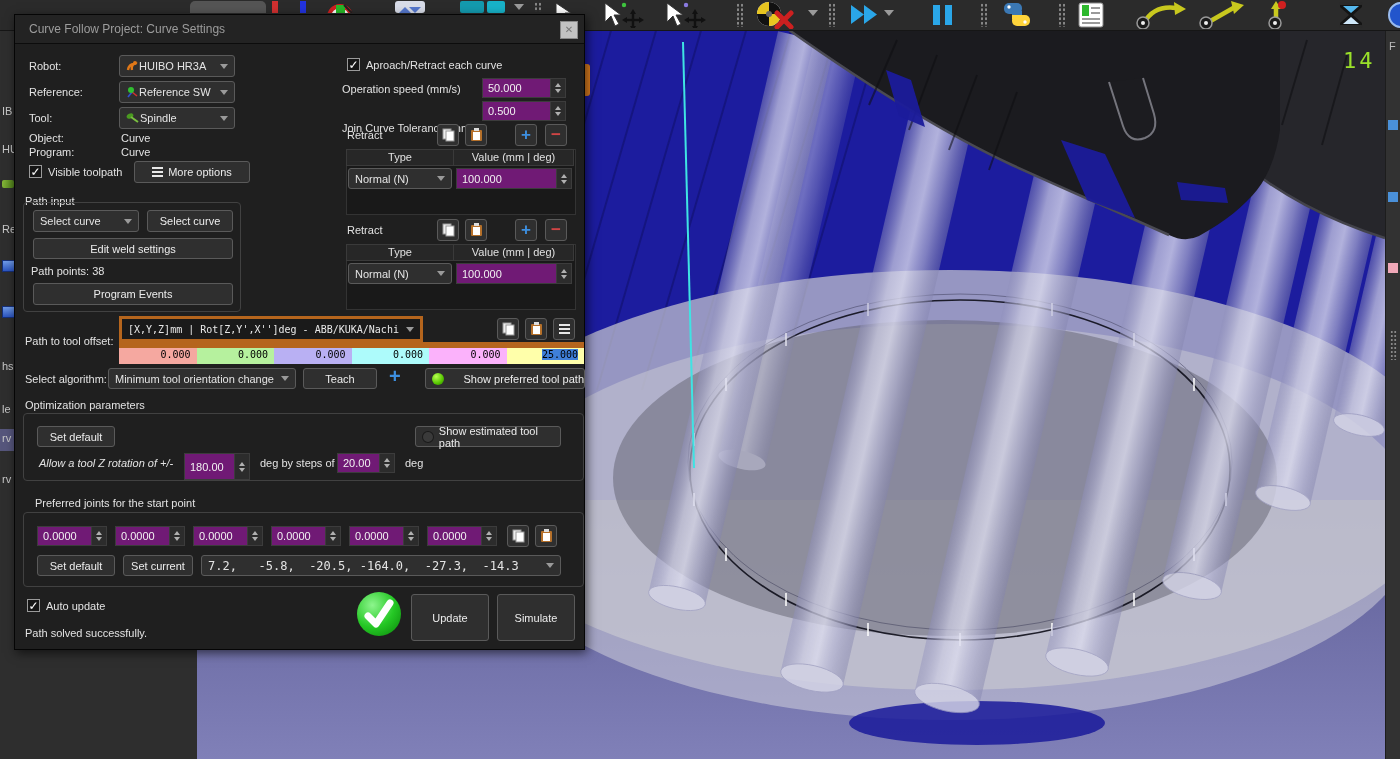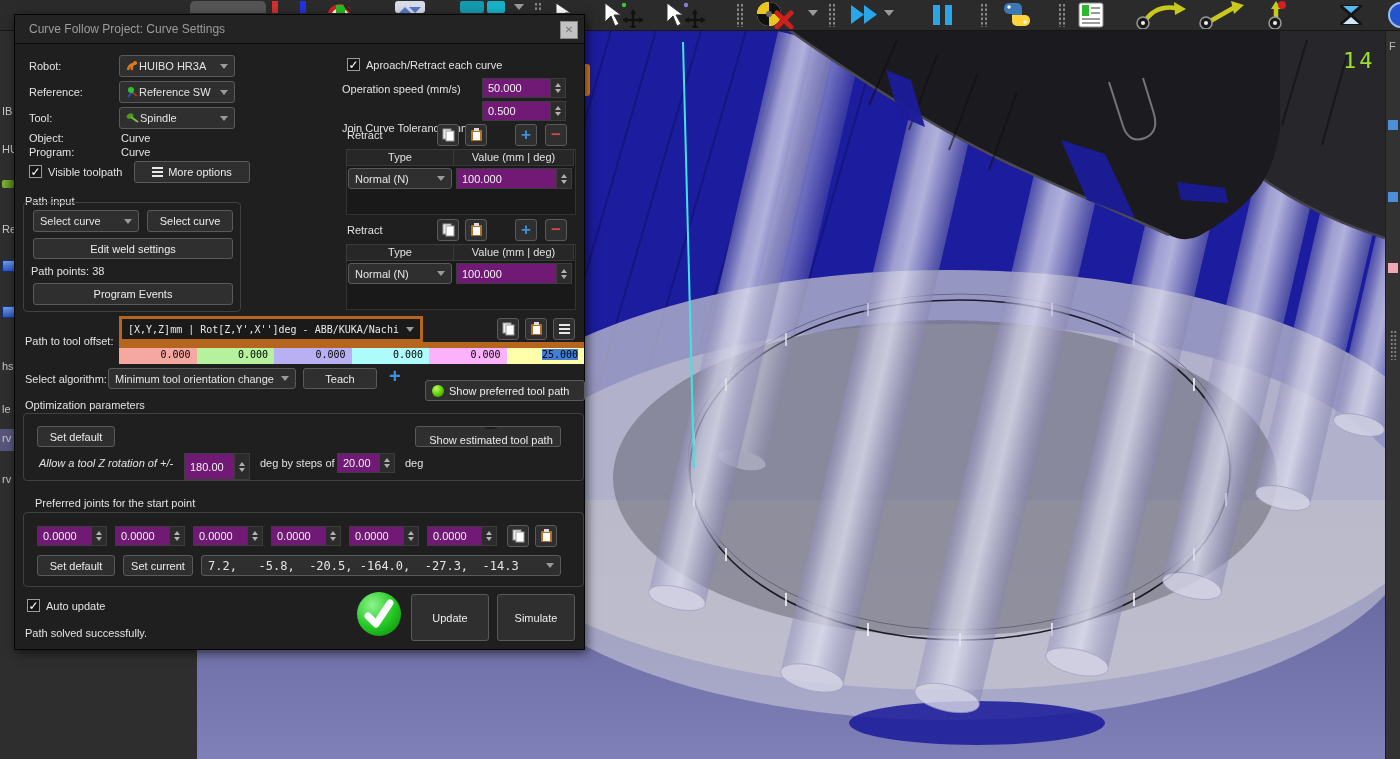--- a/index.html
+++ b/index.html
@@ -556,31 +556,31 @@
 
     <span class="abs lbl" style="left:10px;top:358px;">Select algorithm:</span>
     <div class="abs dd" style="left:93px;top:353px;width:188px;height:21px;">
       <span class="t">Minimum tool orientation change</span>
         <span class="c"></span>
     </div>
     <div class="abs btn" style="left:288px;top:353px;width:74px;height:21px;">
         <span>Teach</span>
       </div>
     <span class="abs" style="left:374px;top:350px;color:#3d8fe0;font-size:20px;font-weight:bold;">+</span>
-    <div class="abs btn" style="left:410px;top:353px;width:160px;height:21px;justify-content:flex-start;padding-left:6px;margin-top:12px;">
+    <div class="abs btn" style="left:410px;top:353px;width:160px;height:21px;justify-content:space-between;padding-left:6px;">
       <span class="led" style="background:radial-gradient(circle at 35% 30%,#b8ff50,#55c400 60%,#2a7a00);"></span>
       <span>Show preferred tool path</span>
     </div>
 
     <span class="abs lbl" style="left:10px;top:384px;">Optimization parameters</span>
     <div class="abs grp" style="left:8px;top:398px;width:561px;height:68px;"></div>
     <div class="abs btn" style="left:22px;top:411px;width:78px;height:21px;">
         <span>Set default</span>
       </div>
-    <div class="abs btn" style="left:400px;top:411px;width:146px;height:21px;justify-content:flex-start;padding-left:6px;flex-direction:column;">
+    <div class="abs btn" style="left:400px;top:411px;width:146px;height:21px;justify-content:flex-start;padding-left:6px;">
       <span class="led" style="background:#3a3a3a;border:1px solid #1a1a1a;box-sizing:border-box;"></span>
       <span>Show estimated tool path</span>
     </div>
     <span class="abs lbl" style="left:24px;top:442px;font-style:italic;">Allow a tool Z rotation of +/-</span>
     <div class="abs spin" style="left:169px;top:438px;width:66px;height:27px;">
       <span class="v">180.00</span>
         <span class="ar">
           <i class="up"></i>
           <i class="dn"></i>
         </span>

